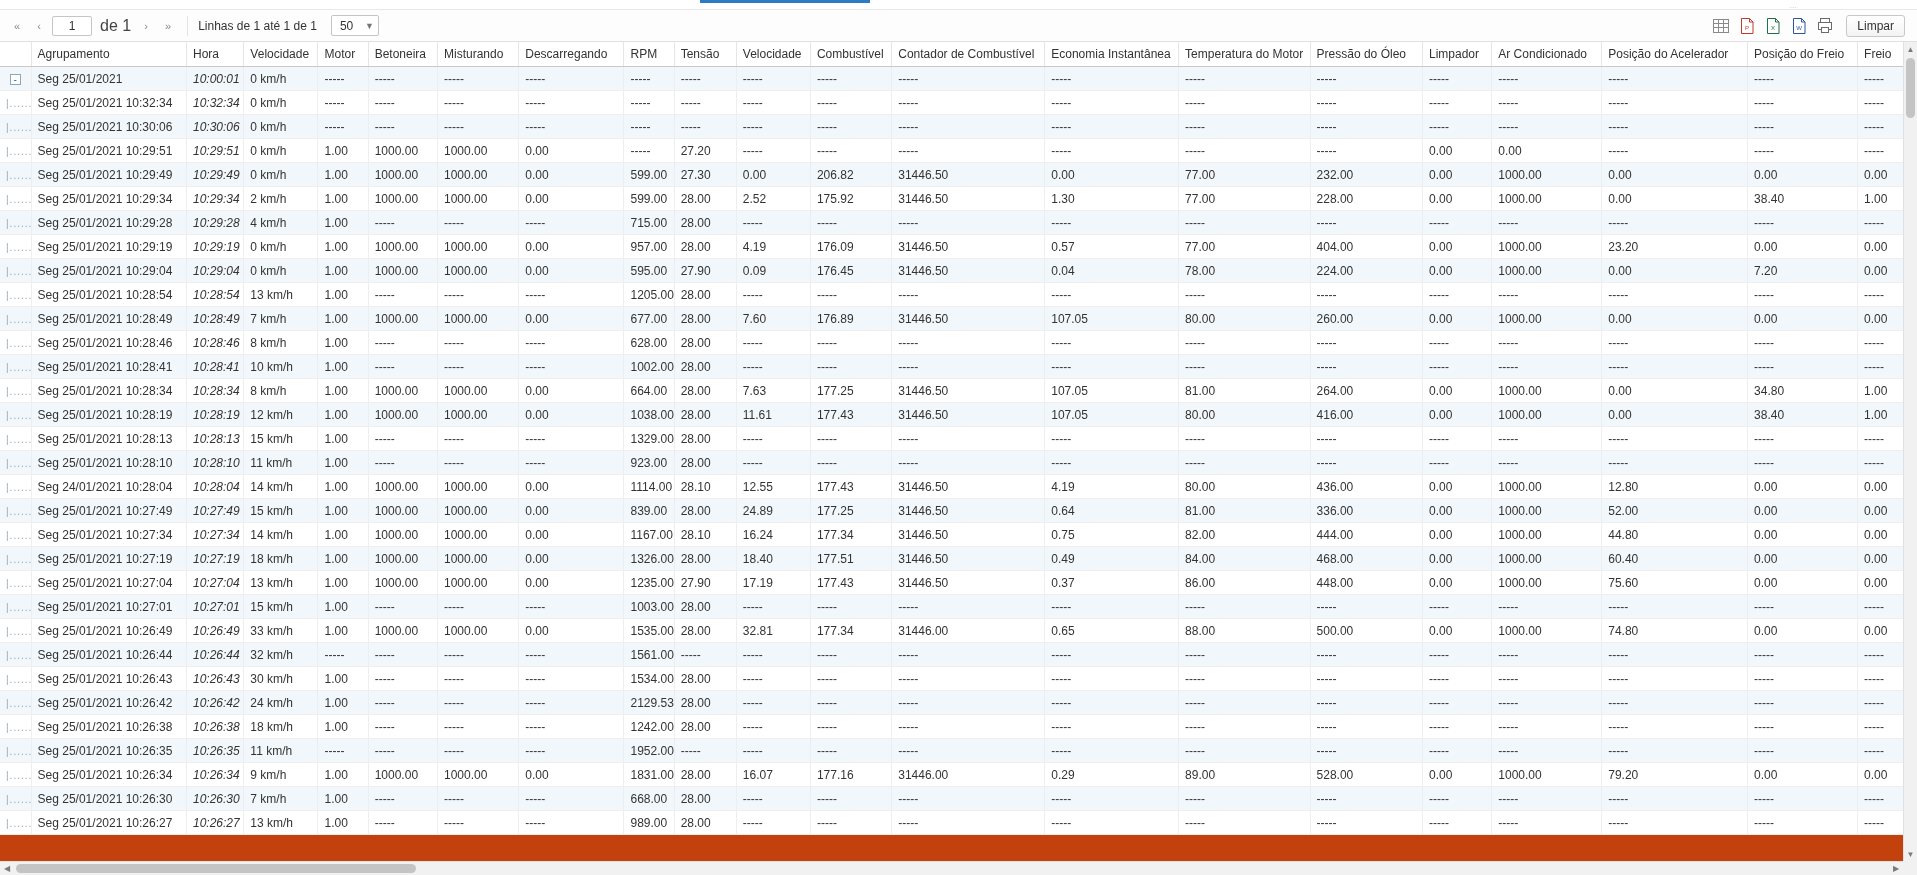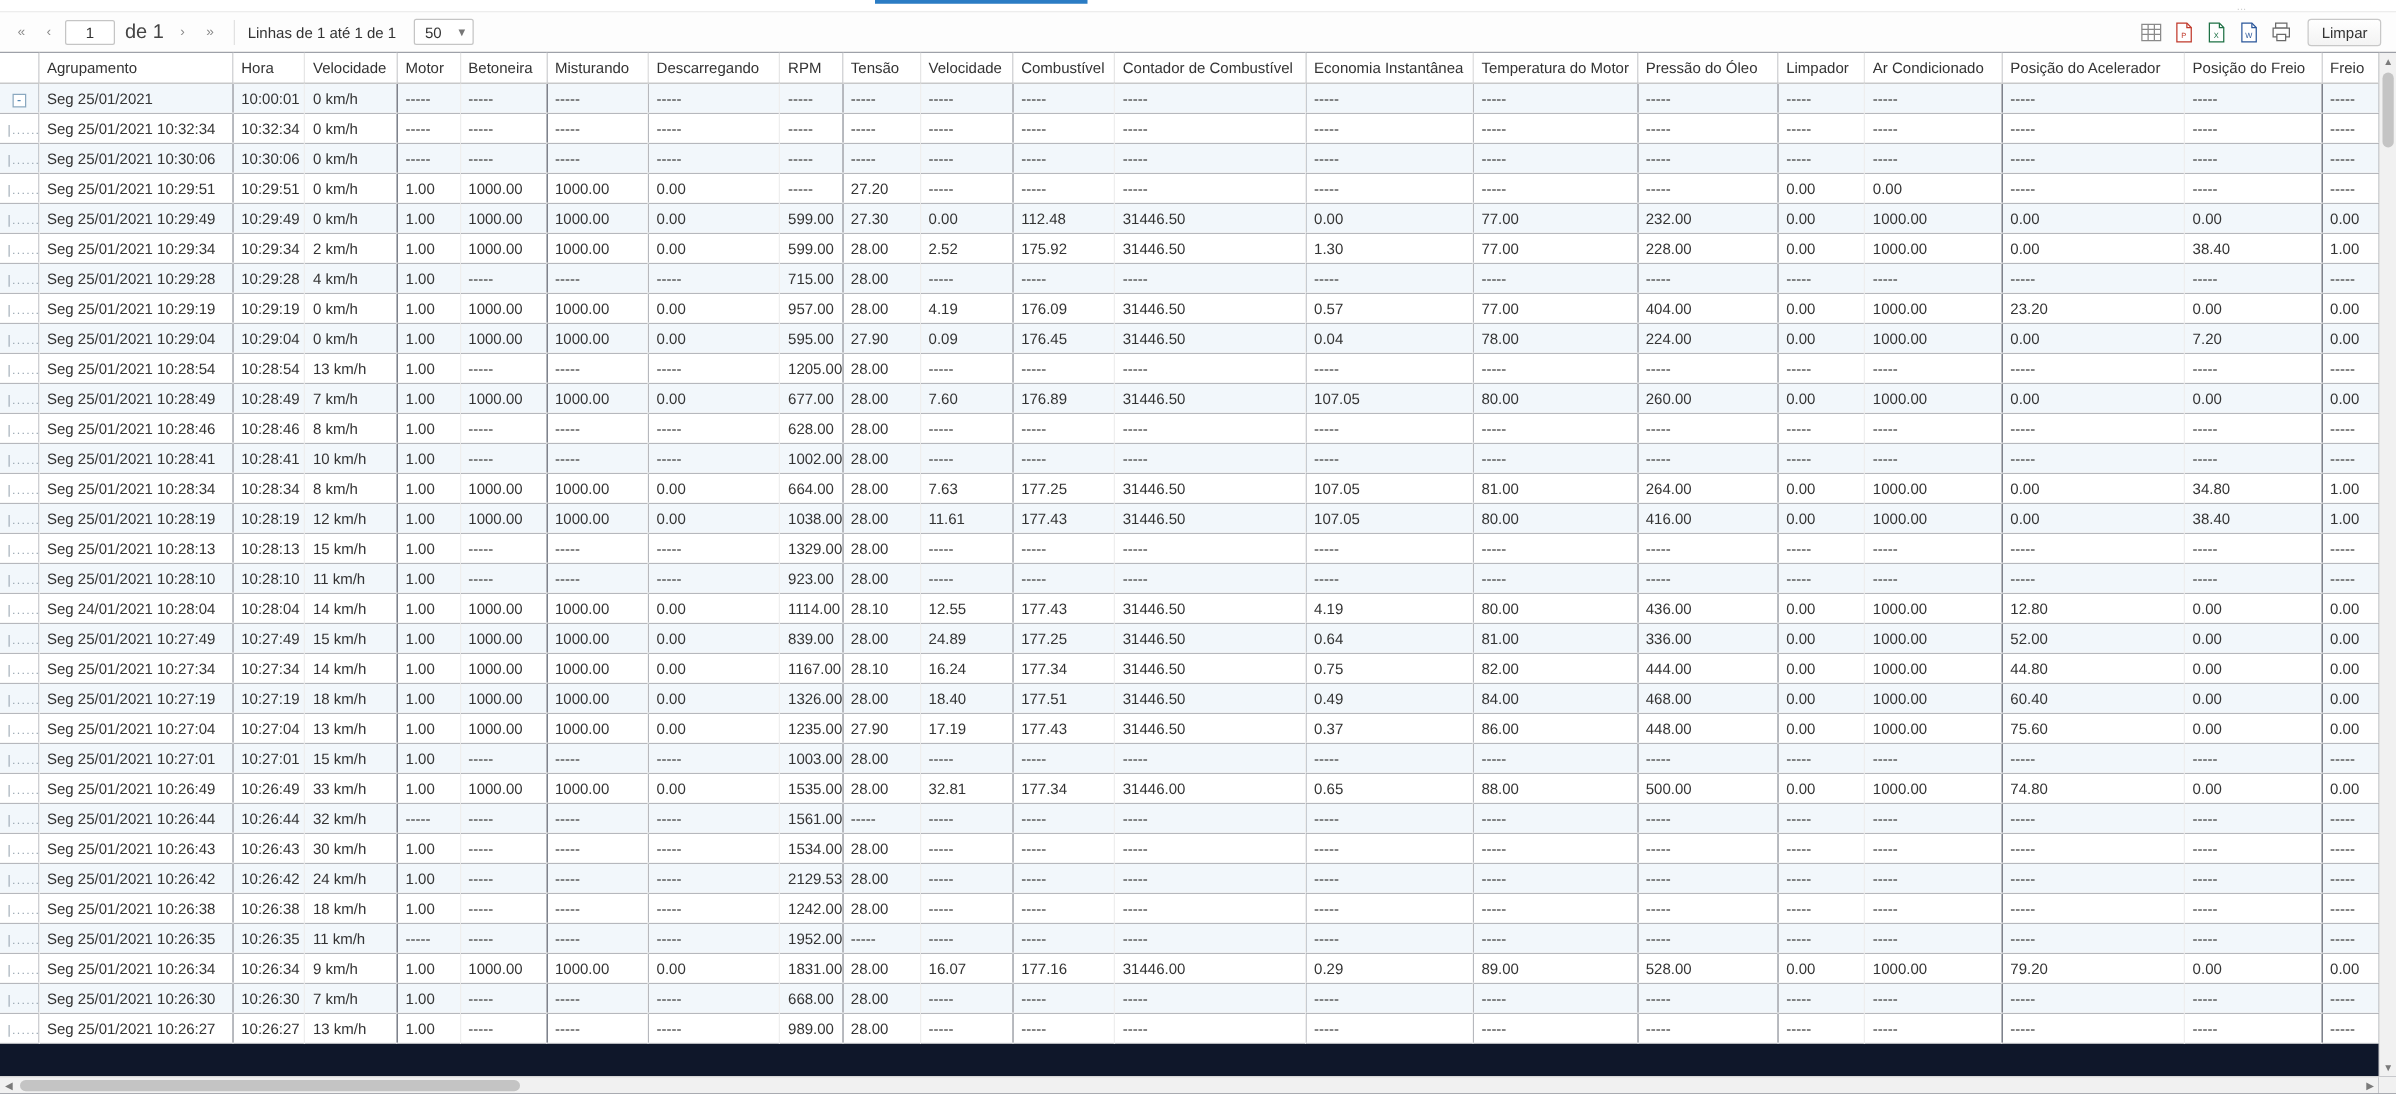--- a/index.html
+++ b/index.html
@@ -161,21 +161,21 @@
     border-top: 1px solid #cfcfcf;
     border-right: 1px solid #cfcfcf;
     transform: rotate(45deg) skew(6deg,6deg);
   }
 
   
   .grid-wrap {
     flex: 1 1 auto;
     position: relative;
     overflow: hidden;
-    background: #0f172a;
+    background: #c2410c;
     padding-left: 47px;
   }
   .grid-scroll {
     position: absolute;
     left: 0; top: 0; right: 14px; bottom: 14px;
     overflow: hidden;
   }
   table.grid {
     border-collapse: collapse;
     table-layout: fixed;
@@ -201,21 +201,21 @@
     border-bottom: 1px solid #eeeeee;
     white-space: nowrap;
     overflow: hidden;
     text-overflow: clip;
     height: 24px;
     vertical-align: middle;
     color: #333;
   }
   tr.alt td { background: #f2f7fb; }
   tr.norm td { background: #ffffff; }
-  td.link, .link-txt { color: #2d6ca2; }
+  td.link, .link-txt { color: #2d6ca2; font-style: italic; }
 
   .col-exp { width: 26px; text-align: center; }
   .expander {
     display: inline-block;
     width: 11px; height: 11px;
     line-height: 9px;
     border: 1px solid #8aa8bf;
     background: #fff;
     color: #2d6ca2;
     font-size: 10px;
@@ -500,21 +500,21 @@
               <td>Seg 25/01/2021 10:29:49</td>
               <td class="link">10:29:49</td>
               <td>0 km/h</td>
               <td>1.00</td>
               <td>1000.00</td>
               <td>1000.00</td>
               <td>0.00</td>
               <td>599.00</td>
               <td>27.30</td>
               <td>0.00</td>
-              <td>112.48</td>
+              <td>206.82</td>
               <td>31446.50</td>
               <td>0.00</td>
               <td>77.00</td>
               <td>232.00</td>
               <td>0.00</td>
               <td>1000.00</td>
               <td>0.00</td>
               <td>0.00</td>
               <td>0.00</td>
             </tr>

